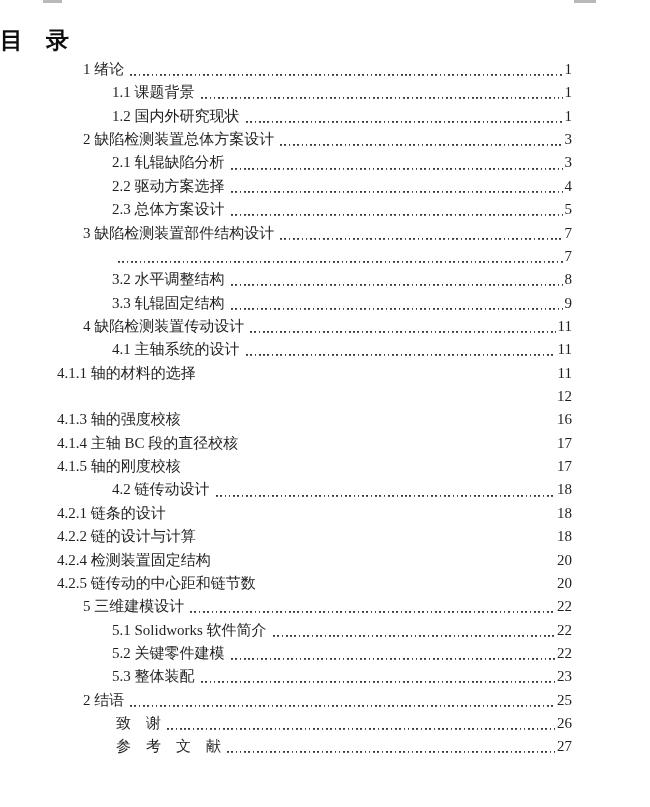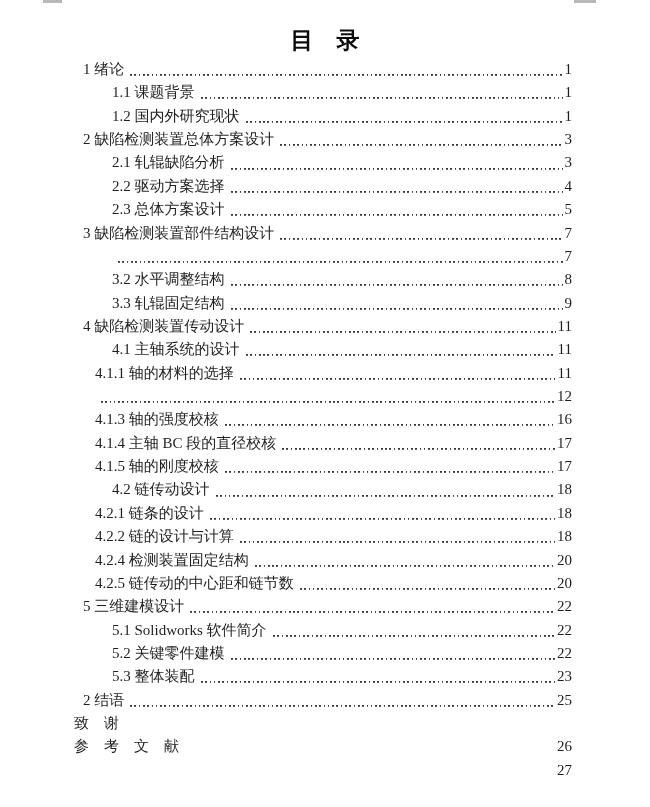--- a/index.html
+++ b/index.html
@@ -20,21 +20,21 @@
     top: 0;
     height: 3px;
     background: #b9b9b9;
   }
   .edge-artifact.left  { left: 43px;  width: 19px; }
   .edge-artifact.right { left: 574px; width: 22px; }
 
   .doc-title {
     margin: 0;
     padding-top: 27px;
-    text-align: center;
+    text-align: left;
     font-family: "Liberation Sans", "DejaVu Sans", sans-serif;
     font-size: 23px;
     line-height: 27px;
     font-weight: 700;
     color: #0d0d0d;
   }
 
   .toc {
     margin-top: 4px;
     font-family: "Liberation Serif", "DejaVu Serif", serif;
@@ -42,22 +42,22 @@
     line-height: 23.37px;
   }
   .toc-row {
     display: flex;
     box-sizing: border-box;
     padding-right: 78px;
     height: 23.37px;
   }
   .toc-row.lvl-1 { padding-left: 83px; }
   .toc-row.lvl-2 { padding-left: 112px; }
-  .toc-row.lvl-3 { padding-left: 95px; }
-  .toc-row.lvl-0 { padding-left: 74px; flex-direction: column; }
+  .toc-row.lvl-3 { padding-left: 57px; align-items: center; }
+  .toc-row.lvl-0 { padding-left: 116px; }
 
   .toc-label {
     white-space: nowrap;
     color: #1f1f1f;
   }
   .toc-leader {
     flex: 1 1 auto;
     min-width: 8px;
     margin: 0 2px 0 6px;
     background-image: repeating-linear-gradient(to right, #383838 0px, #383838 1.6px, transparent 1.6px, transparent 4.3px);

